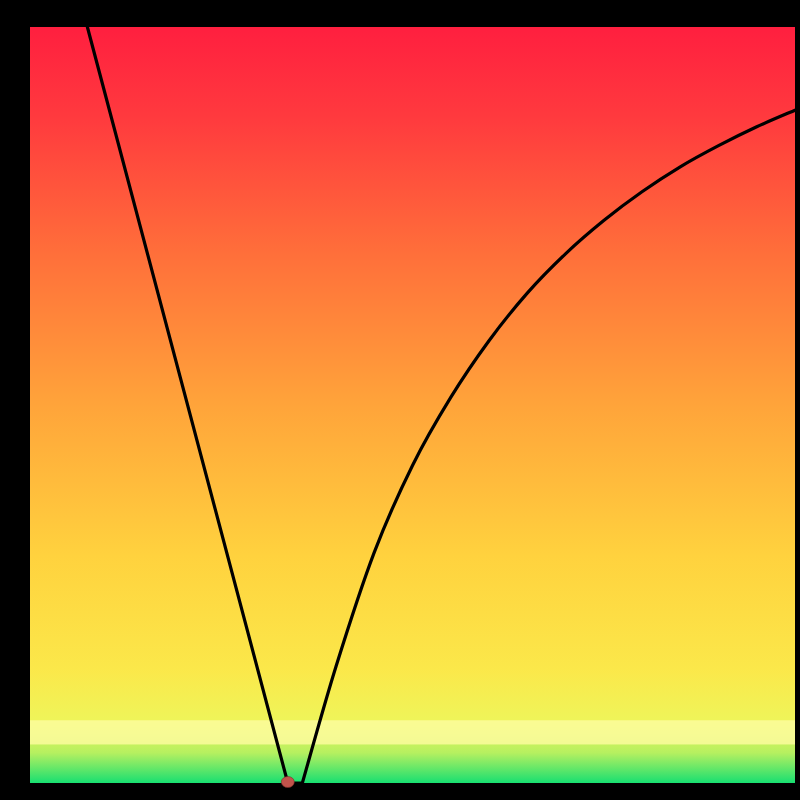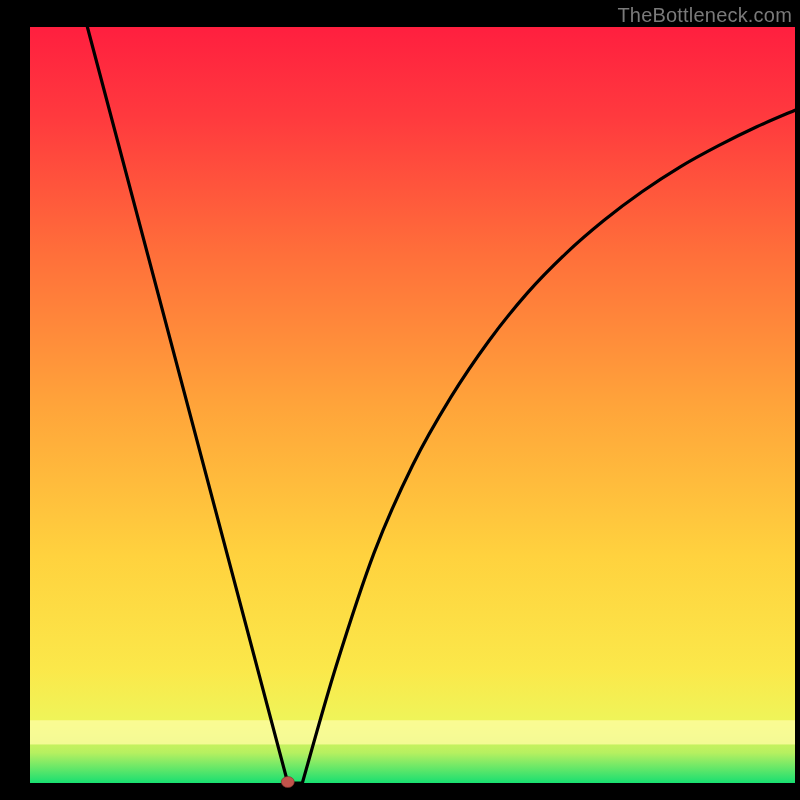--- a/index.html
+++ b/index.html
@@ -46,14 +46,13 @@
           <stop offset="96%" stop-color="#b6f060"></stop>
           <stop offset="100%" stop-color="#18df71"></stop>
         </linearGradient>
       </defs>
       <rect x="0" y="0" width="800" height="800" fill="#000000"></rect>
       <rect x="30" y="27" width="765" height="756" fill="url(#bg-grad)"></rect>
       <rect x="30" y="720.252" width="765" height="24.192000000000007" fill="#fbfb9e" opacity="0.85"></rect>
       <path d="M 87.375 27 L 287.805 783 L 302.34 783 L 302.34 783 C 307.95 763.60, 324.01 705.01, 336.00 666.58 C 347.99 628.15, 361.50 585.94, 374.25 552.42 C 387.00 518.90, 399.75 491.31, 412.50 465.48 C 425.25 439.65, 438.00 418.23, 450.75 397.44 C 463.50 376.65, 476.25 358.13, 489.00 340.74 C 501.75 323.35, 514.50 307.60, 527.25 293.11 C 540.00 278.62, 552.75 265.90, 565.50 253.80 C 578.25 241.70, 591.00 230.87, 603.75 220.54 C 616.50 210.20, 629.25 200.75, 642.00 191.81 C 654.75 182.86, 667.50 174.55, 680.25 166.86 C 693.00 159.17, 705.75 152.37, 718.50 145.69 C 731.25 139.01, 744.00 132.71, 756.75 126.79 C 769.50 120.87, 788.63 112.93, 795.00 110.16" fill="none" stroke="#000" stroke-width="3.2" stroke-linejoin="round" stroke-linecap="round"></path>
       <ellipse cx="287.805" cy="782" rx="6.5" ry="5.5" fill="#c1534b" stroke="#7a2e28" stroke-width="0.6"></ellipse>
     </svg>
-  <div class="watermark">TheBottleneck.com</div>
 </div>
 
 </body></html>

